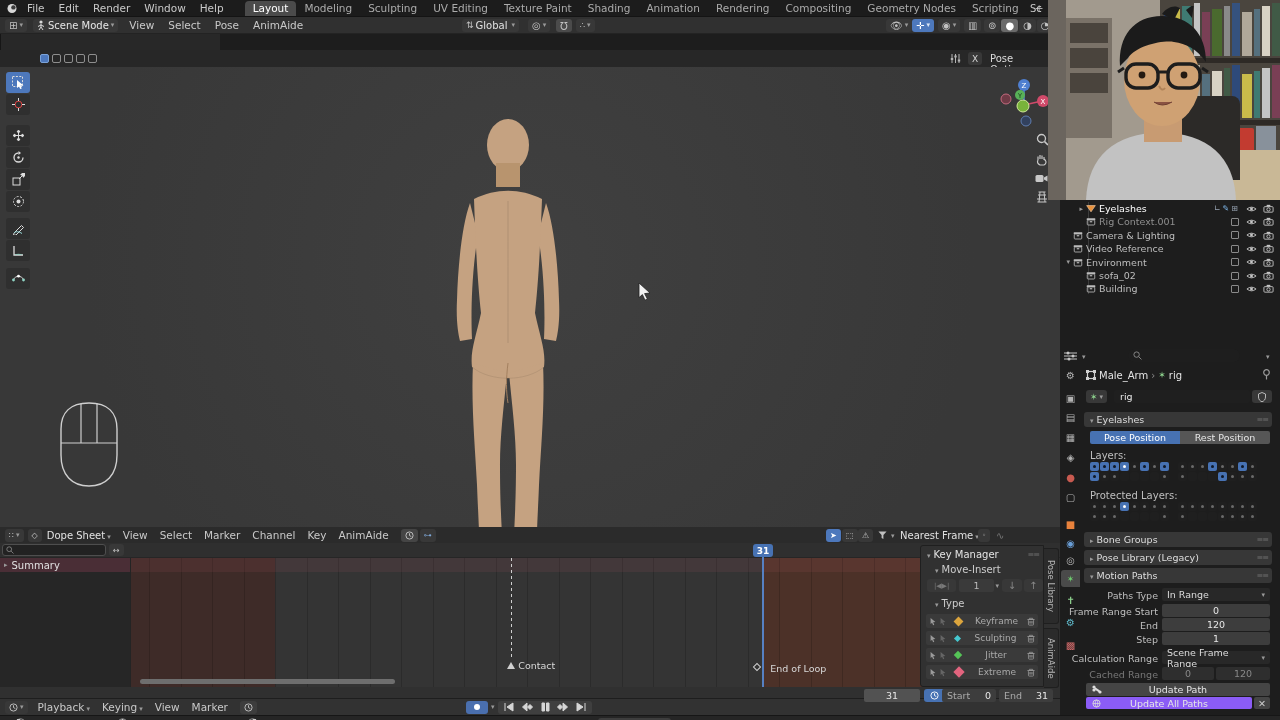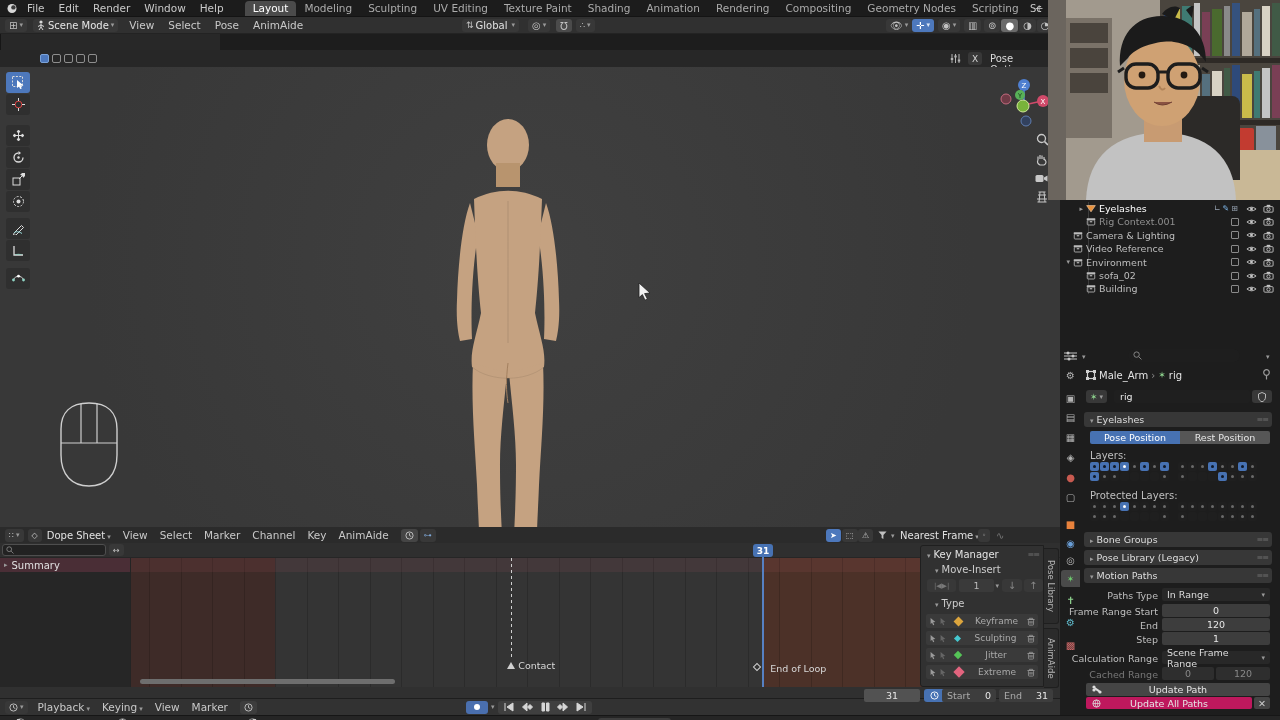--- a/index.html
+++ b/index.html
@@ -856,21 +856,21 @@
     <div class="field abs" style="left:1216px;top:667px;width:54px;background:#2e2e2e;color:#888;">120</div>
     <div class="field abs row" style="left:1086px;top:683px;width:184px;background:#454545;">
       <svg style="position:absolute;left:6px;" width="10" height="9" viewBox="0 0 10 9">
           <circle cx="2" cy="2" r="1.6" fill="#ddd"></circle>
           <circle cx="2" cy="5" r="1.6" fill="#ddd"></circle>
           <circle cx="8" cy="7" r="1.6" fill="#ddd"></circle>
           <path d="M2.6 3.2 L7.4 6.4" stroke="#ddd" stroke-width="2"></path>
         </svg>
       <span style="width:100%;text-align:center;">Update Path</span>
     </div>
-    <div class="field abs row" style="left:1086px;top:697px;width:166px;background:#be185d;height:12px;">
+    <div class="field abs row" style="left:1086px;top:697px;width:166px;background:#8b5cf6;height:12px;">
       <svg style="position:absolute;left:6px;" width="9" height="9" viewBox="0 0 10 10">
           <circle cx="5" cy="5" r="4" fill="none" stroke="#ddd"></circle>
           <path d="M1 5 H9 M5 1 C3 3 3 7 5 9 C7 7 7 3 5 1" fill="none" stroke="#ddd" stroke-width="0.8"></path>
         </svg>
       <span style="width:100%;text-align:center;">Update All Paths</span>
     </div>
     <div class="field abs" style="left:1254px;top:697px;width:16px;background:#454545;height:12px;color:#ccc;">✕</div>
   </div>
 
   <div id="dopesheet">

